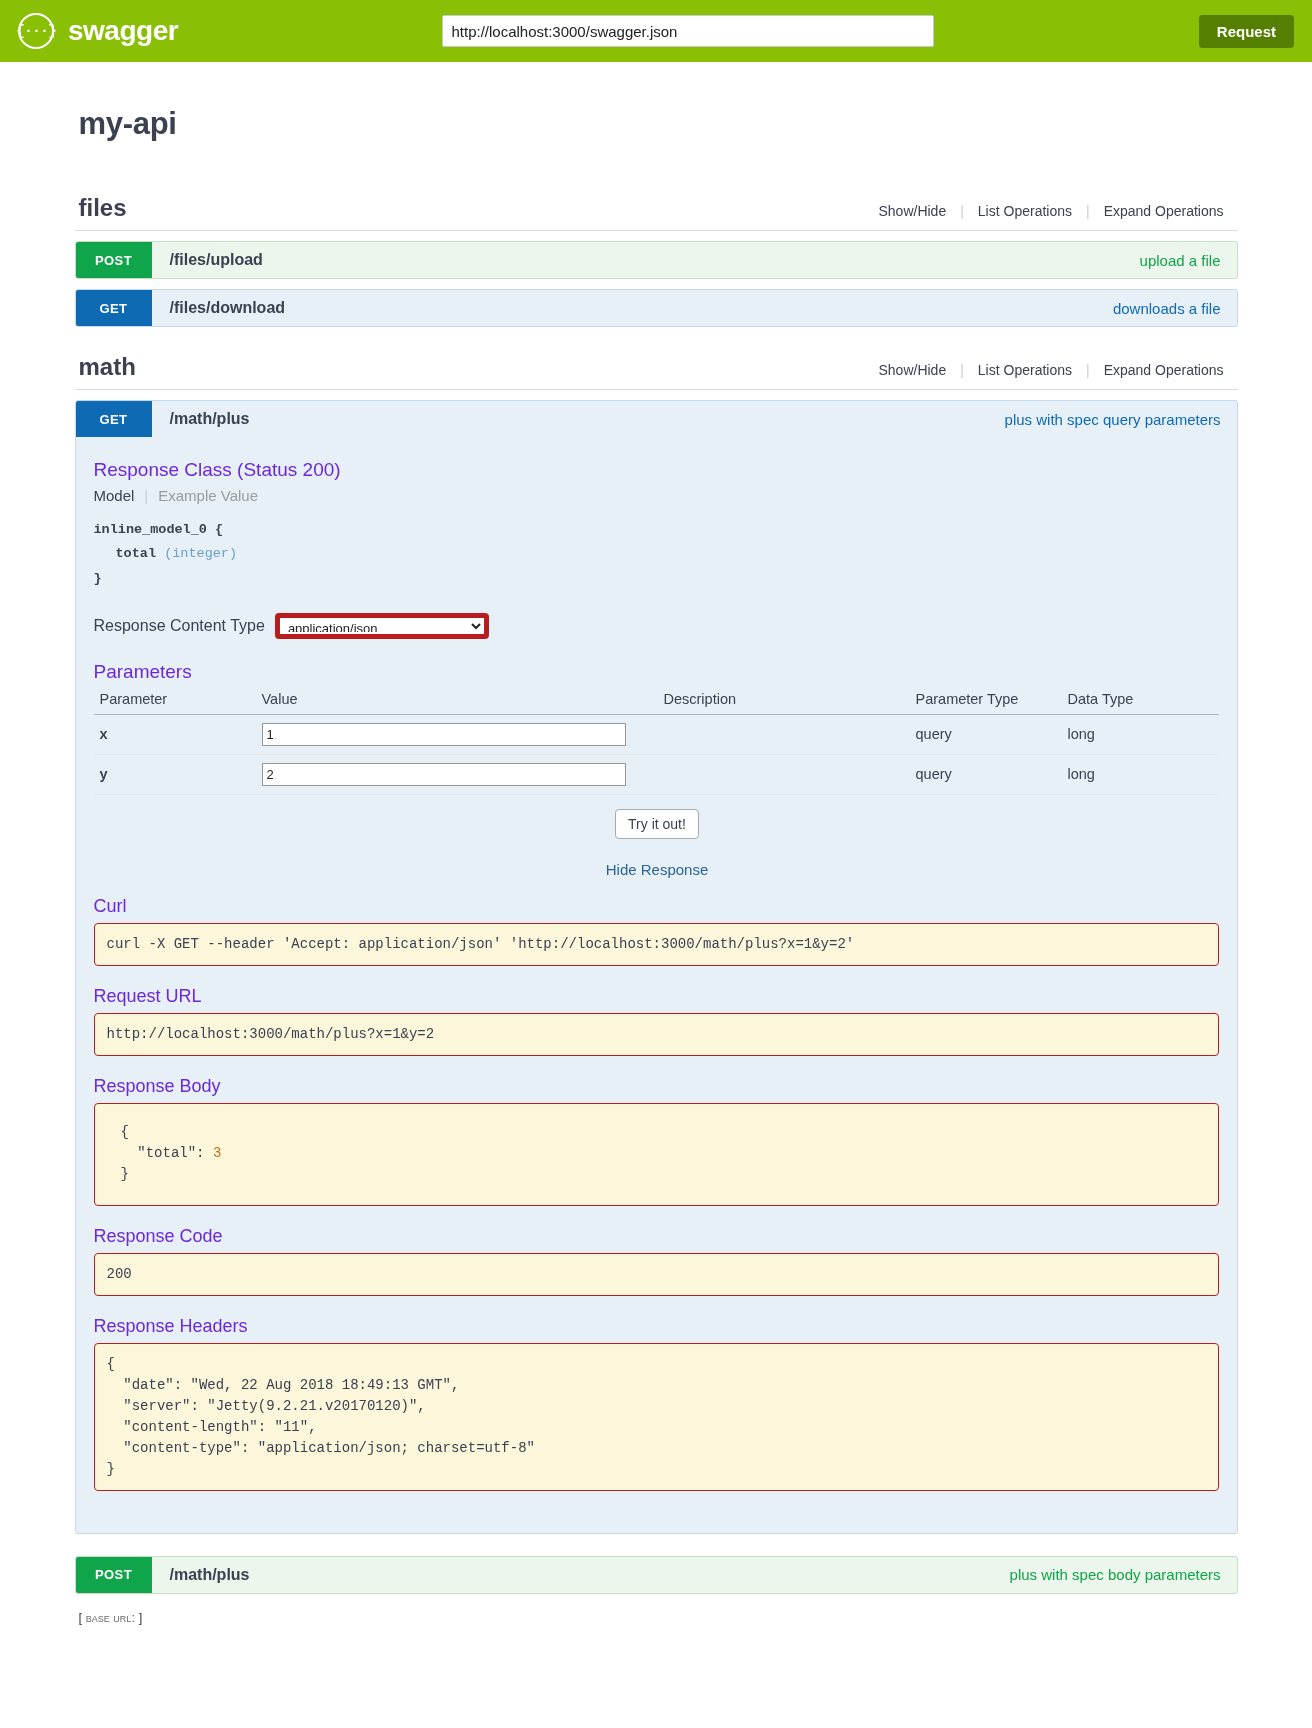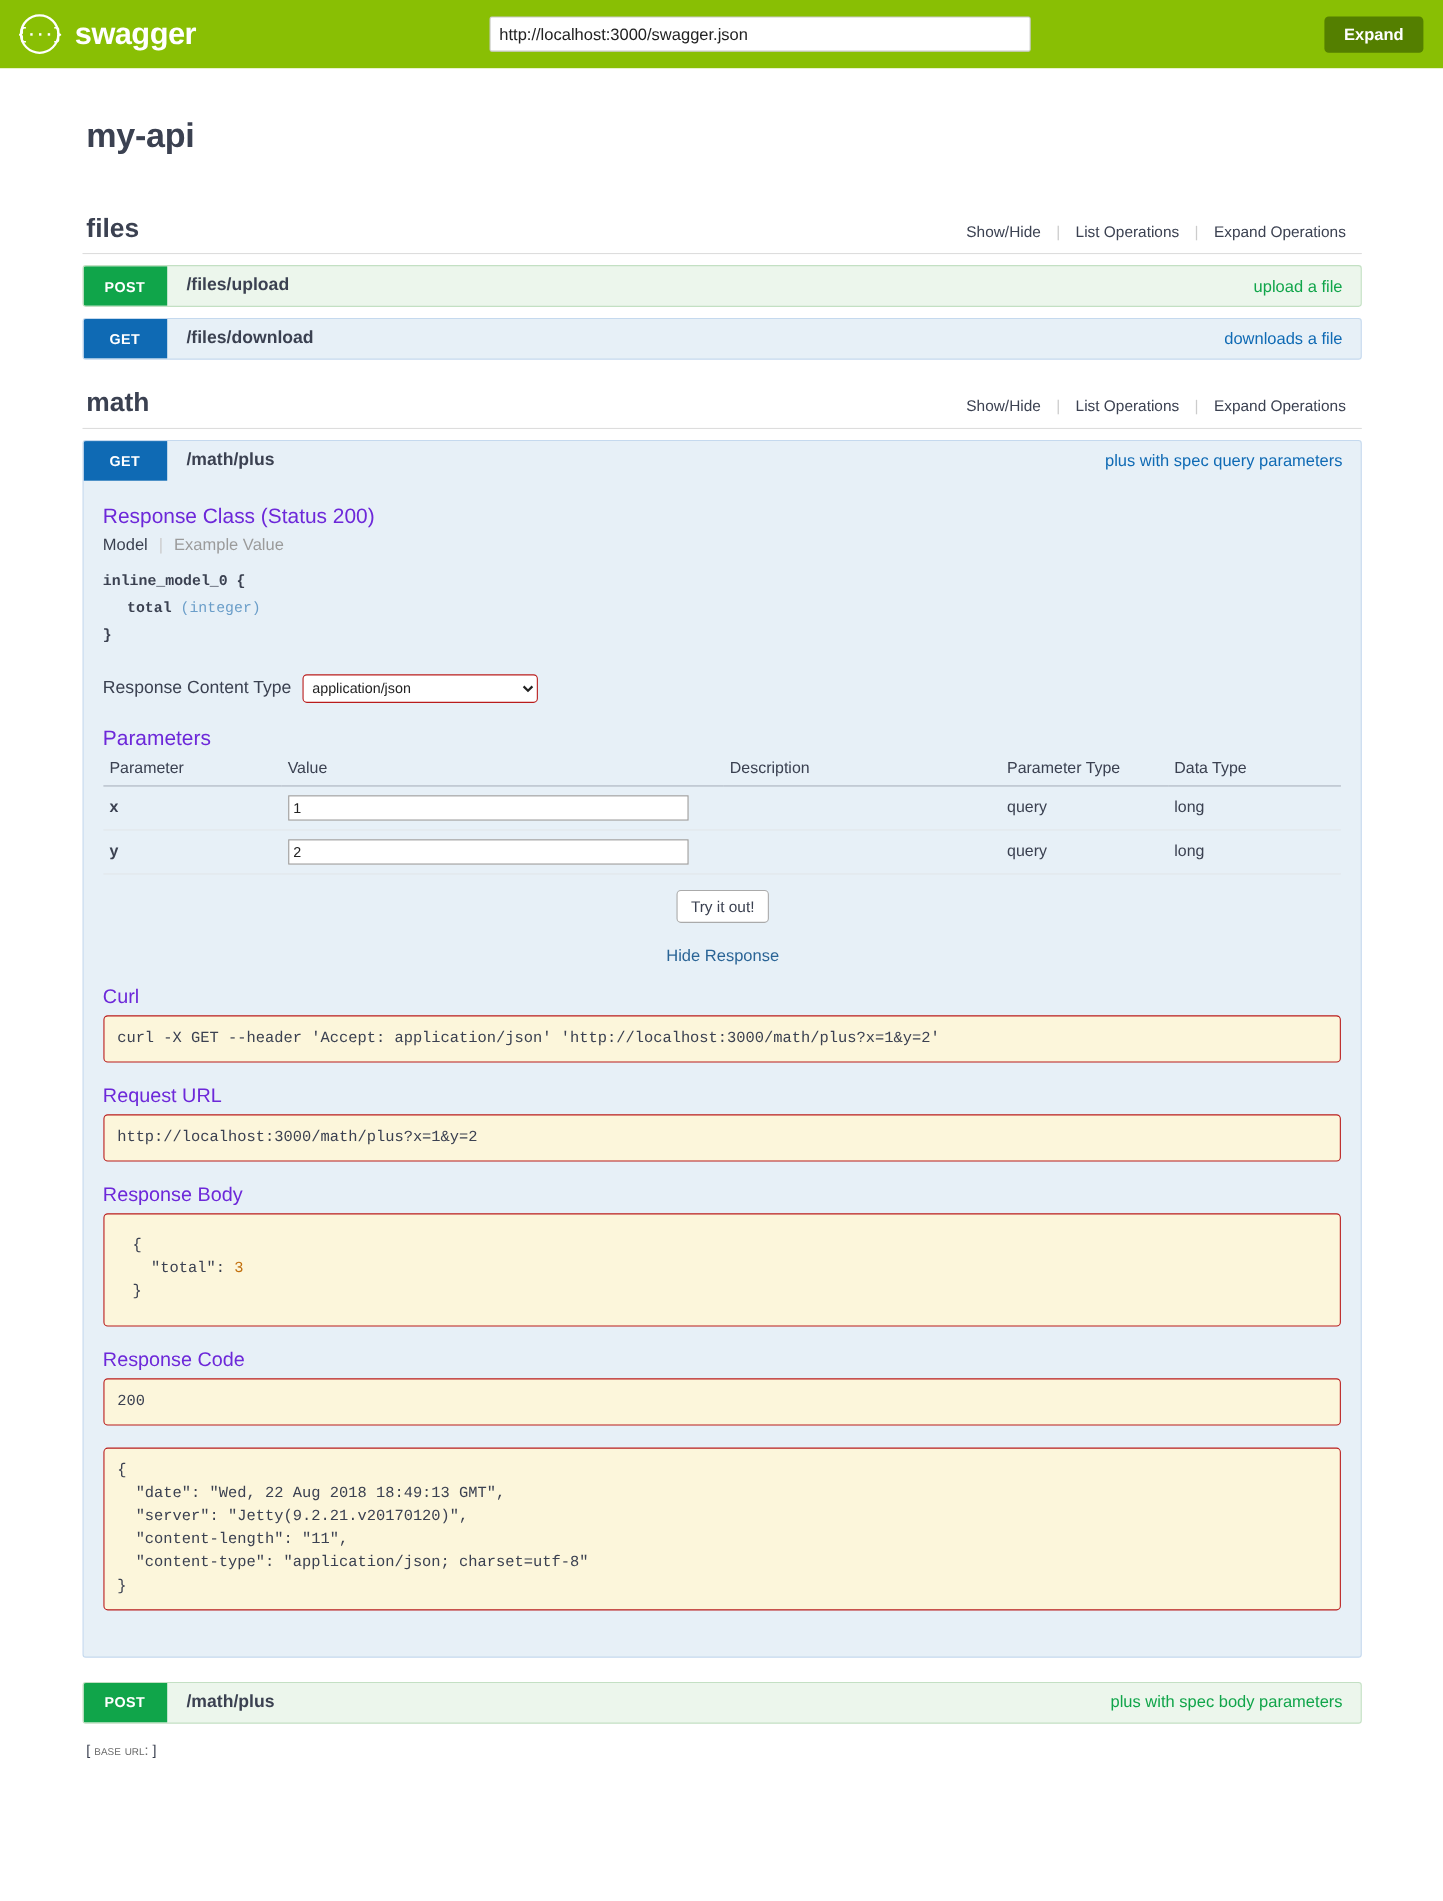--- a/index.html
+++ b/index.html
@@ -221,21 +221,21 @@
     align-items: center;
     gap: 10px;
     margin-bottom: 22px;
   }
   .ct-label { font-size: 16px; color: #3b4151; }
   .ct-select {
     width: 214px;
     height: 26px;
     font-family: "Liberation Sans", sans-serif;
     font-size: 13px;
-    border: 1px solid #b91c1c;
+    border: 5px solid #b91c1c;
     border-radius: 4px;
     background: #ffffff;
     padding: 2px 4px;
     color: #222;
   }
 
   table.params {
     width: 100%;
     border-collapse: collapse;
     margin-bottom: 4px;
@@ -330,21 +330,21 @@
 <div class="page">
 
   <div class="topbar">
     <div class="logo-wrap">
       <span class="logo-mark">{···}</span>
       <span class="logo-text">swagger</span>
     </div>
     <div class="topbar-form">
       <input class="url-input" type="text" value="http://localhost:3000/swagger.json" style="">
     </div>
-    <button class="explore-btn">Expand</button>
+    <button class="explore-btn">Request</button>
   </div>
 
   <div class="container">
 
     <h1 class="api-title">my-api</h1>
 
     <div class="resource-head">
       <div class="resource-name">files</div>
       <div class="resource-links">
         <a href="#">Show/Hide</a>
@@ -461,20 +461,21 @@
         <pre class="code">http://localhost:3000/math/plus?x=1&amp;y=2</pre>
 
         <div class="section-title small">Response Body</div>
         <pre class="code tall"><span>{
   "total": </span><span class="jnum">3</span><span>
 }</span></pre>
 
         <div class="section-title small">Response Code</div>
         <pre class="code">200</pre>
 
+        <div class="section-title small">Response Headers</div>
         <pre class="code">{
   "date": "Wed, 22 Aug 2018 18:49:13 GMT",
   "server": "Jetty(9.2.21.v20170120)",
   "content-length": "11",
   "content-type": "application/json; charset=utf-8"
 }</pre>
 
       </div>
     </div>
 

